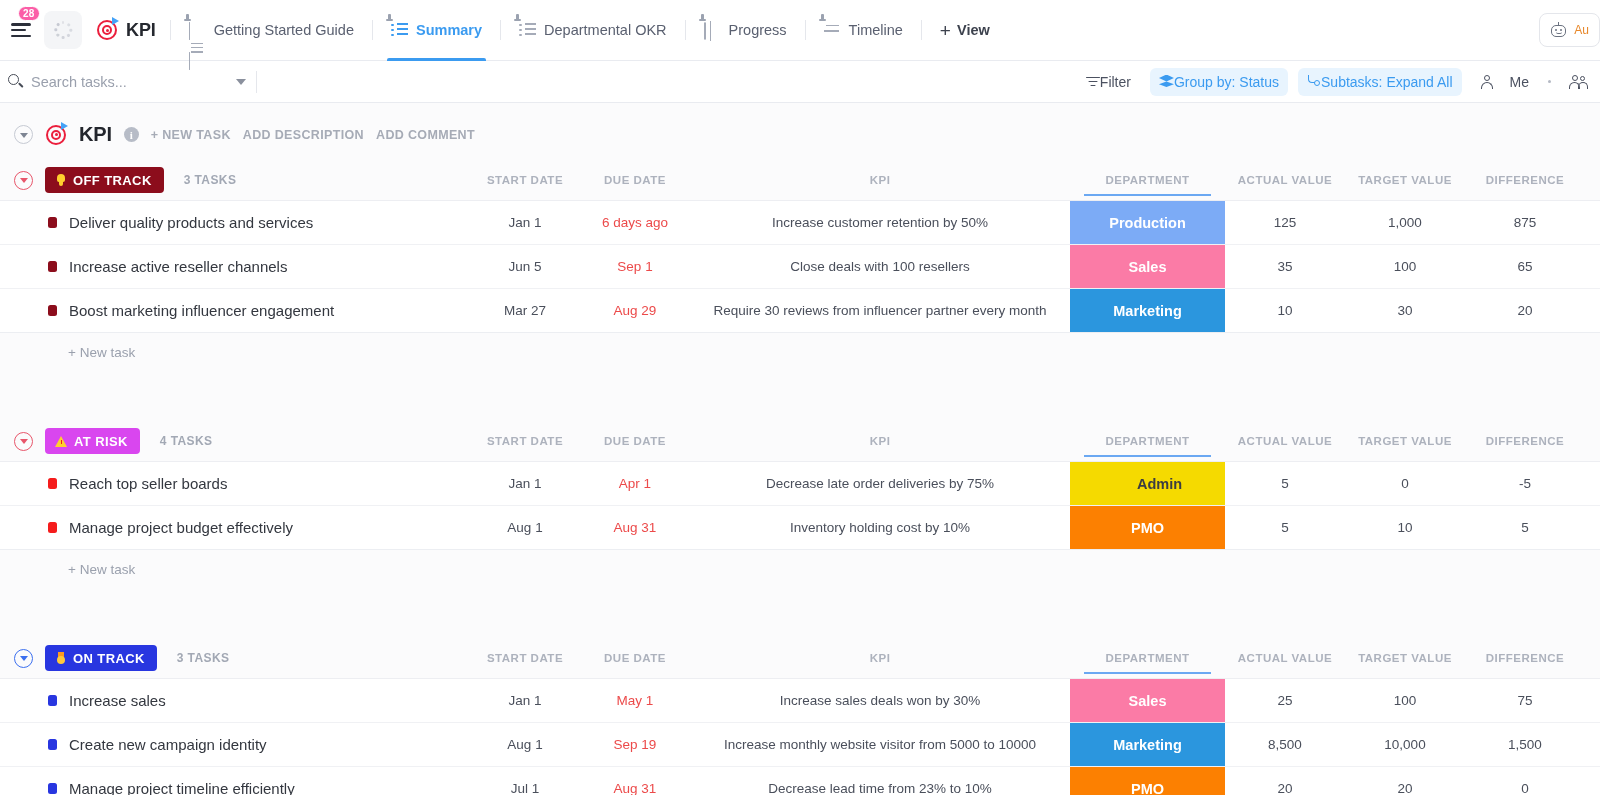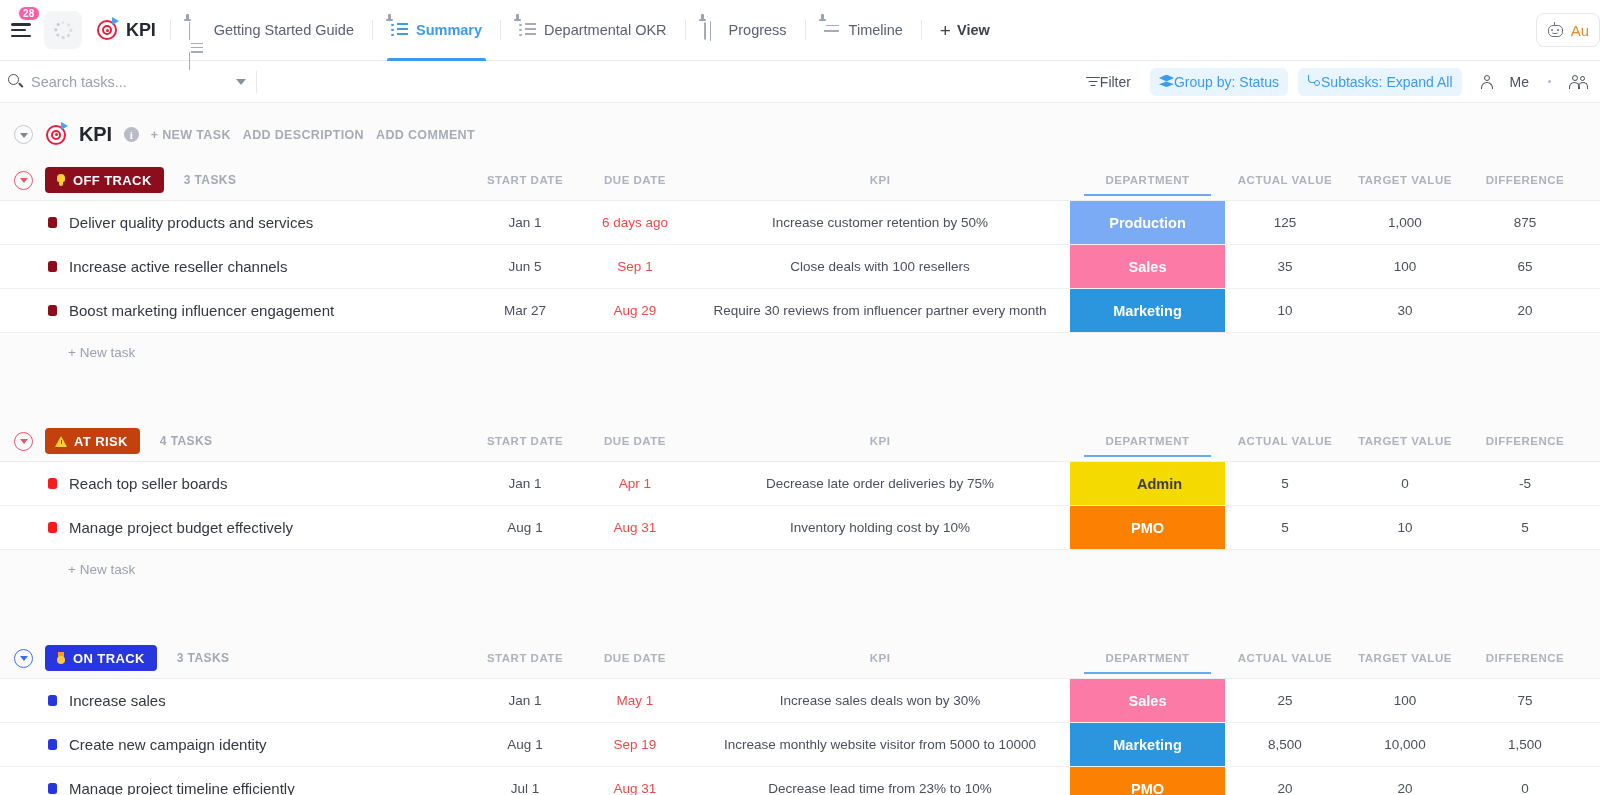--- a/index.html
+++ b/index.html
@@ -143,21 +143,21 @@
   .topbar-right {
     margin-left: auto; display: flex; align-items: center;
     padding-right: 0px; gap: 0;
     flex: 0 0 auto;
   }
   .ai-chip {
     display:flex; align-items:center; gap: 7px;
     border: 1px solid #e4e6eb;
     border-radius: 8px;
     height: 34px; padding: 0 10px;
-    font-size: 15px; color: #E8882A;
+    font-size: 12px; color: #E8882A;
     white-space: nowrap;
     overflow: hidden;
     max-width: 72px;
   }
   .robot {
     width: 17px; height: 15px; position: relative; flex:0 0 auto;
   }
   .robot .head { position:absolute; left:1px; top:2px; width:15px; height:12px; border:1.6px solid #6b7280; border-radius:5px;}
   .robot .ant { position:absolute; left:7.2px; top:-1px; width:1.6px; height:4px; background:#6b7280;}
   .robot .eye { position:absolute; top:6px; width:2px; height:2px; border-radius:50%; background:#6b7280;}
@@ -598,21 +598,21 @@
         </div>
       </div>
       <div class="newtask-row">
         <span>+ New task</span>
       </div>
       <div class="group-gap"></div>
     </div>
     <div class="group">
       <div class="grouphead">
         <span class="circle-chev red"></span>
-        <span class="status-pill" style="background:#c2410c">
+        <span class="status-pill" style="background:#d946ef">
           <span style="display:inline-block;width:13px;height:12px;position:relative;">
             <span style="position:absolute;left:0;top:1px;width:0;height:0;border-left:6.5px solid transparent;border-right:6.5px solid transparent;border-bottom:11px solid #FFD02E;"></span>
             <span style="position:absolute;left:5.7px;top:5px;width:1.6px;height:4px;background:#F51C1C;"></span>
           </span>
           <span>AT RISK</span>
         </span>
         <span class="task-count">4 TASKS</span>
         <div class="colhead-row">
           <div class="c-name"></div>
           <div class="colhead c-start">START DATE</div>

